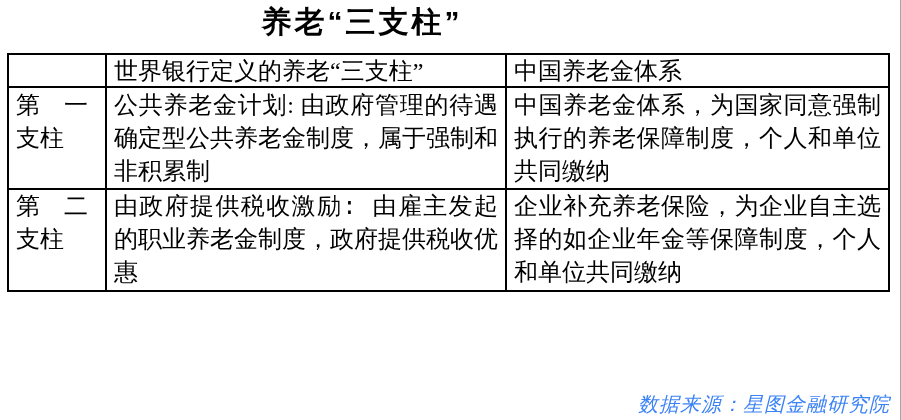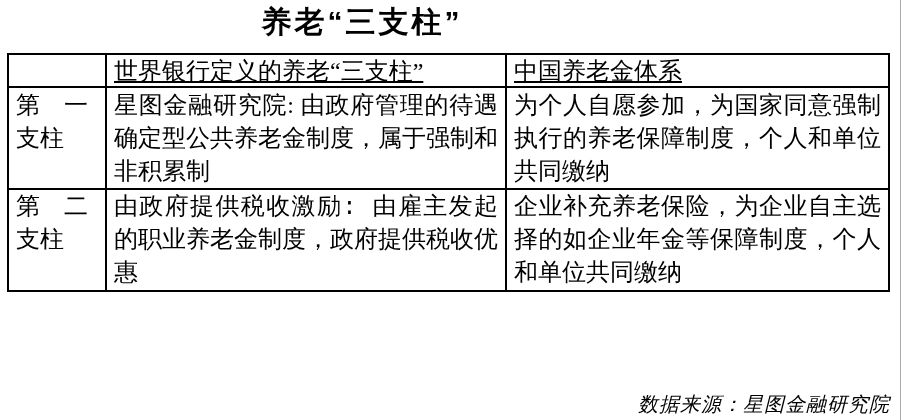--- a/index.html
+++ b/index.html
@@ -46,21 +46,21 @@
   }
   table.pillars td, table.pillars th {
     border: 2px solid #000000;
     font-size: 24px;
     line-height: 33px;
     font-weight: normal;
     vertical-align: top;
     padding: 1px 7px 0 7px;
     overflow: hidden;
   }
-  tr.header-row { height: 19px; text-decoration: underline; }
+  tr.header-row { height: 19px; }
   tr.header-row th {
     text-align: left;
     vertical-align: middle;
     line-height: 30px;
     white-space: nowrap;
   }
   tr.body-row-1 { height: 100px; }
   tr.body-row-2 { height: 102px; font-family: Liberation Mono, monospace; }
   tr.body-row-3 { height: 102px; }
   td.label-cell {
@@ -71,21 +71,21 @@
     text-align: justify;
     text-align-last: left;
   }
   .source-note {
     position: absolute;
     top: 391px;
     right: 11px;
     font-size: 20px;
     font-style: italic;
     letter-spacing: 1px;
-    color: #000000;
+    color: #3b82f6;
     font-family: "Liberation Serif", serif;
   }
 </style>
 </head>
 <body>
 
 <div class="page-title">养老“三支柱”</div>
 
 <table class="pillars">
   <colgroup>
@@ -98,22 +98,22 @@
       <th></th>
       <th>世界银行定义的养老“三支柱”</th>
       <th>中国养老金体系</th>
     </tr>
 
     <tr class="body-row-1">
       <td class="label-cell">
         <div>第　一</div>
         <div>支柱</div>
       </td>
-      <td class="content-cell">星图金融研究院: 由政府管理的待遇确定型公共养老金制度，属于强制和非积累制</td>
-      <td class="content-cell">为个人自愿参加，为国家同意强制执行的养老保障制度，个人和单位共同缴纳</td>
+      <td class="content-cell">公共养老金计划: 由政府管理的待遇确定型公共养老金制度，属于强制和非积累制</td>
+      <td class="content-cell">中国养老金体系，为国家同意强制执行的养老保障制度，个人和单位共同缴纳</td>
     </tr>
 
     <tr class="body-row-2">
       <td class="label-cell">
         <div>第　二</div>
         <div>支柱</div>
       </td>
       <td class="content-cell">由政府提供税收激励: 由雇主发起的职业养老金制度，政府提供税收优惠</td>
       <td class="content-cell">企业补充养老保险，为企业自主选择的如企业年金等保障制度，个人和单位共同缴纳</td>
     </tr>

